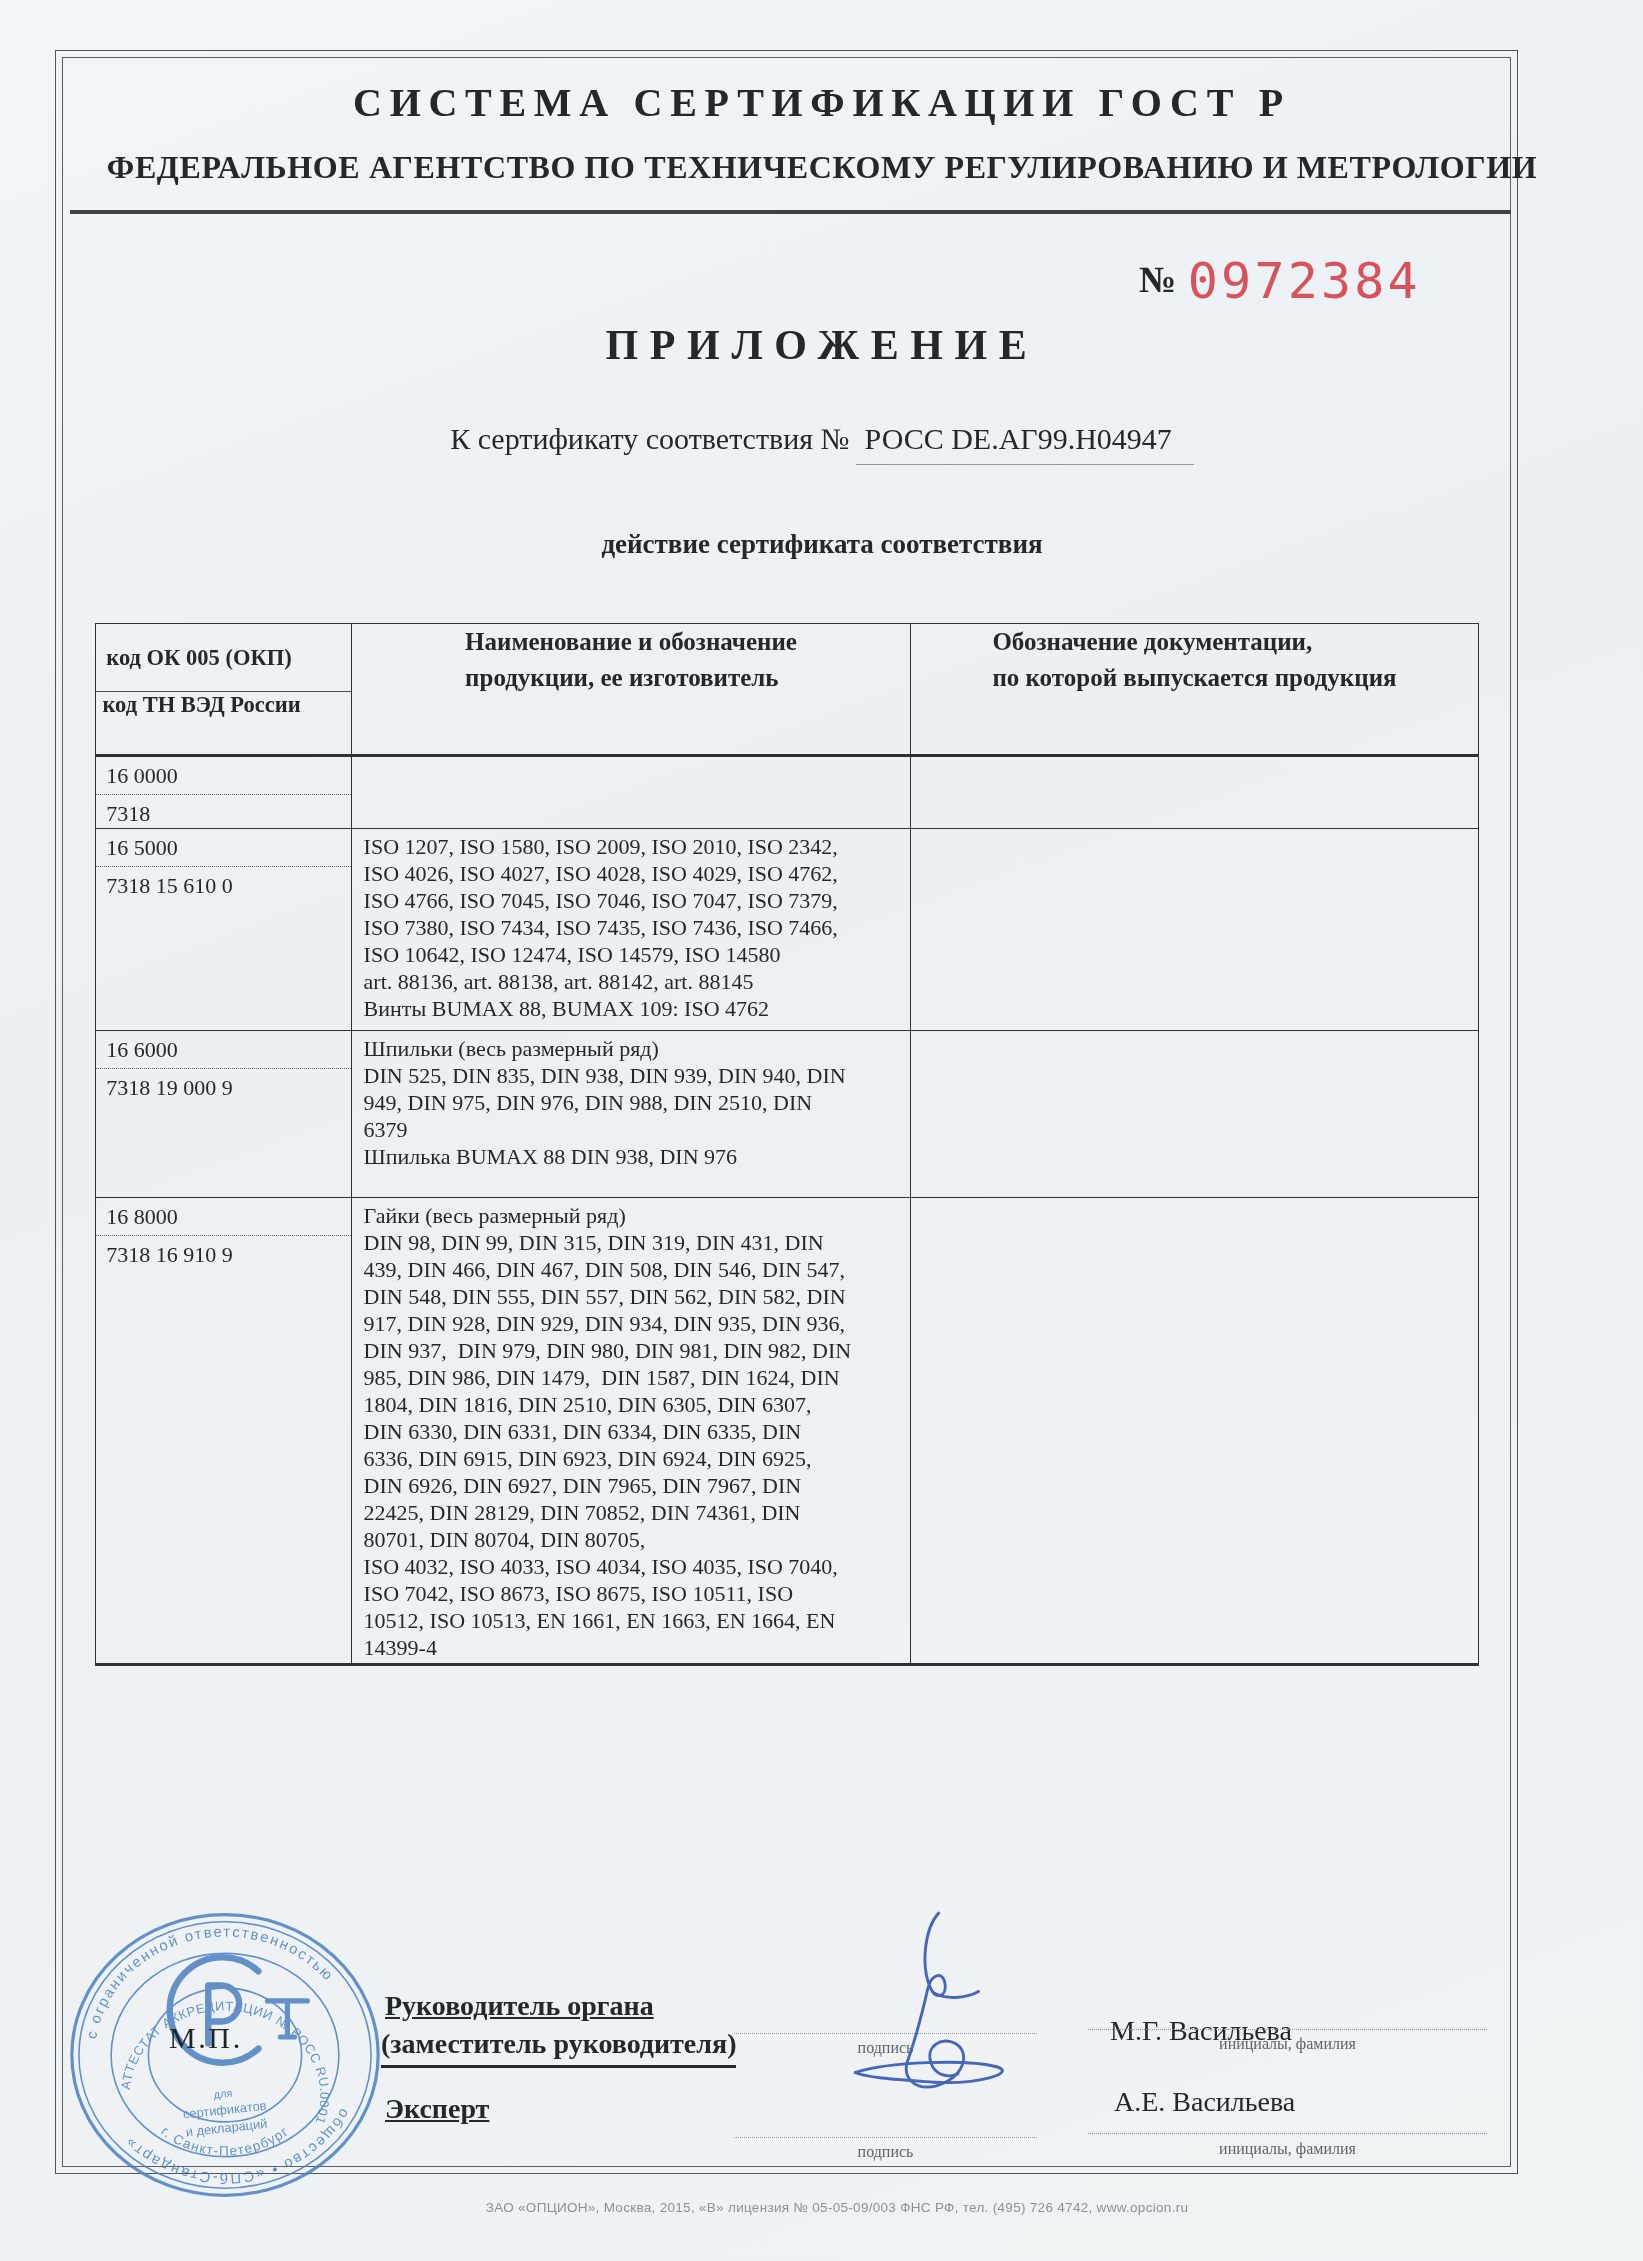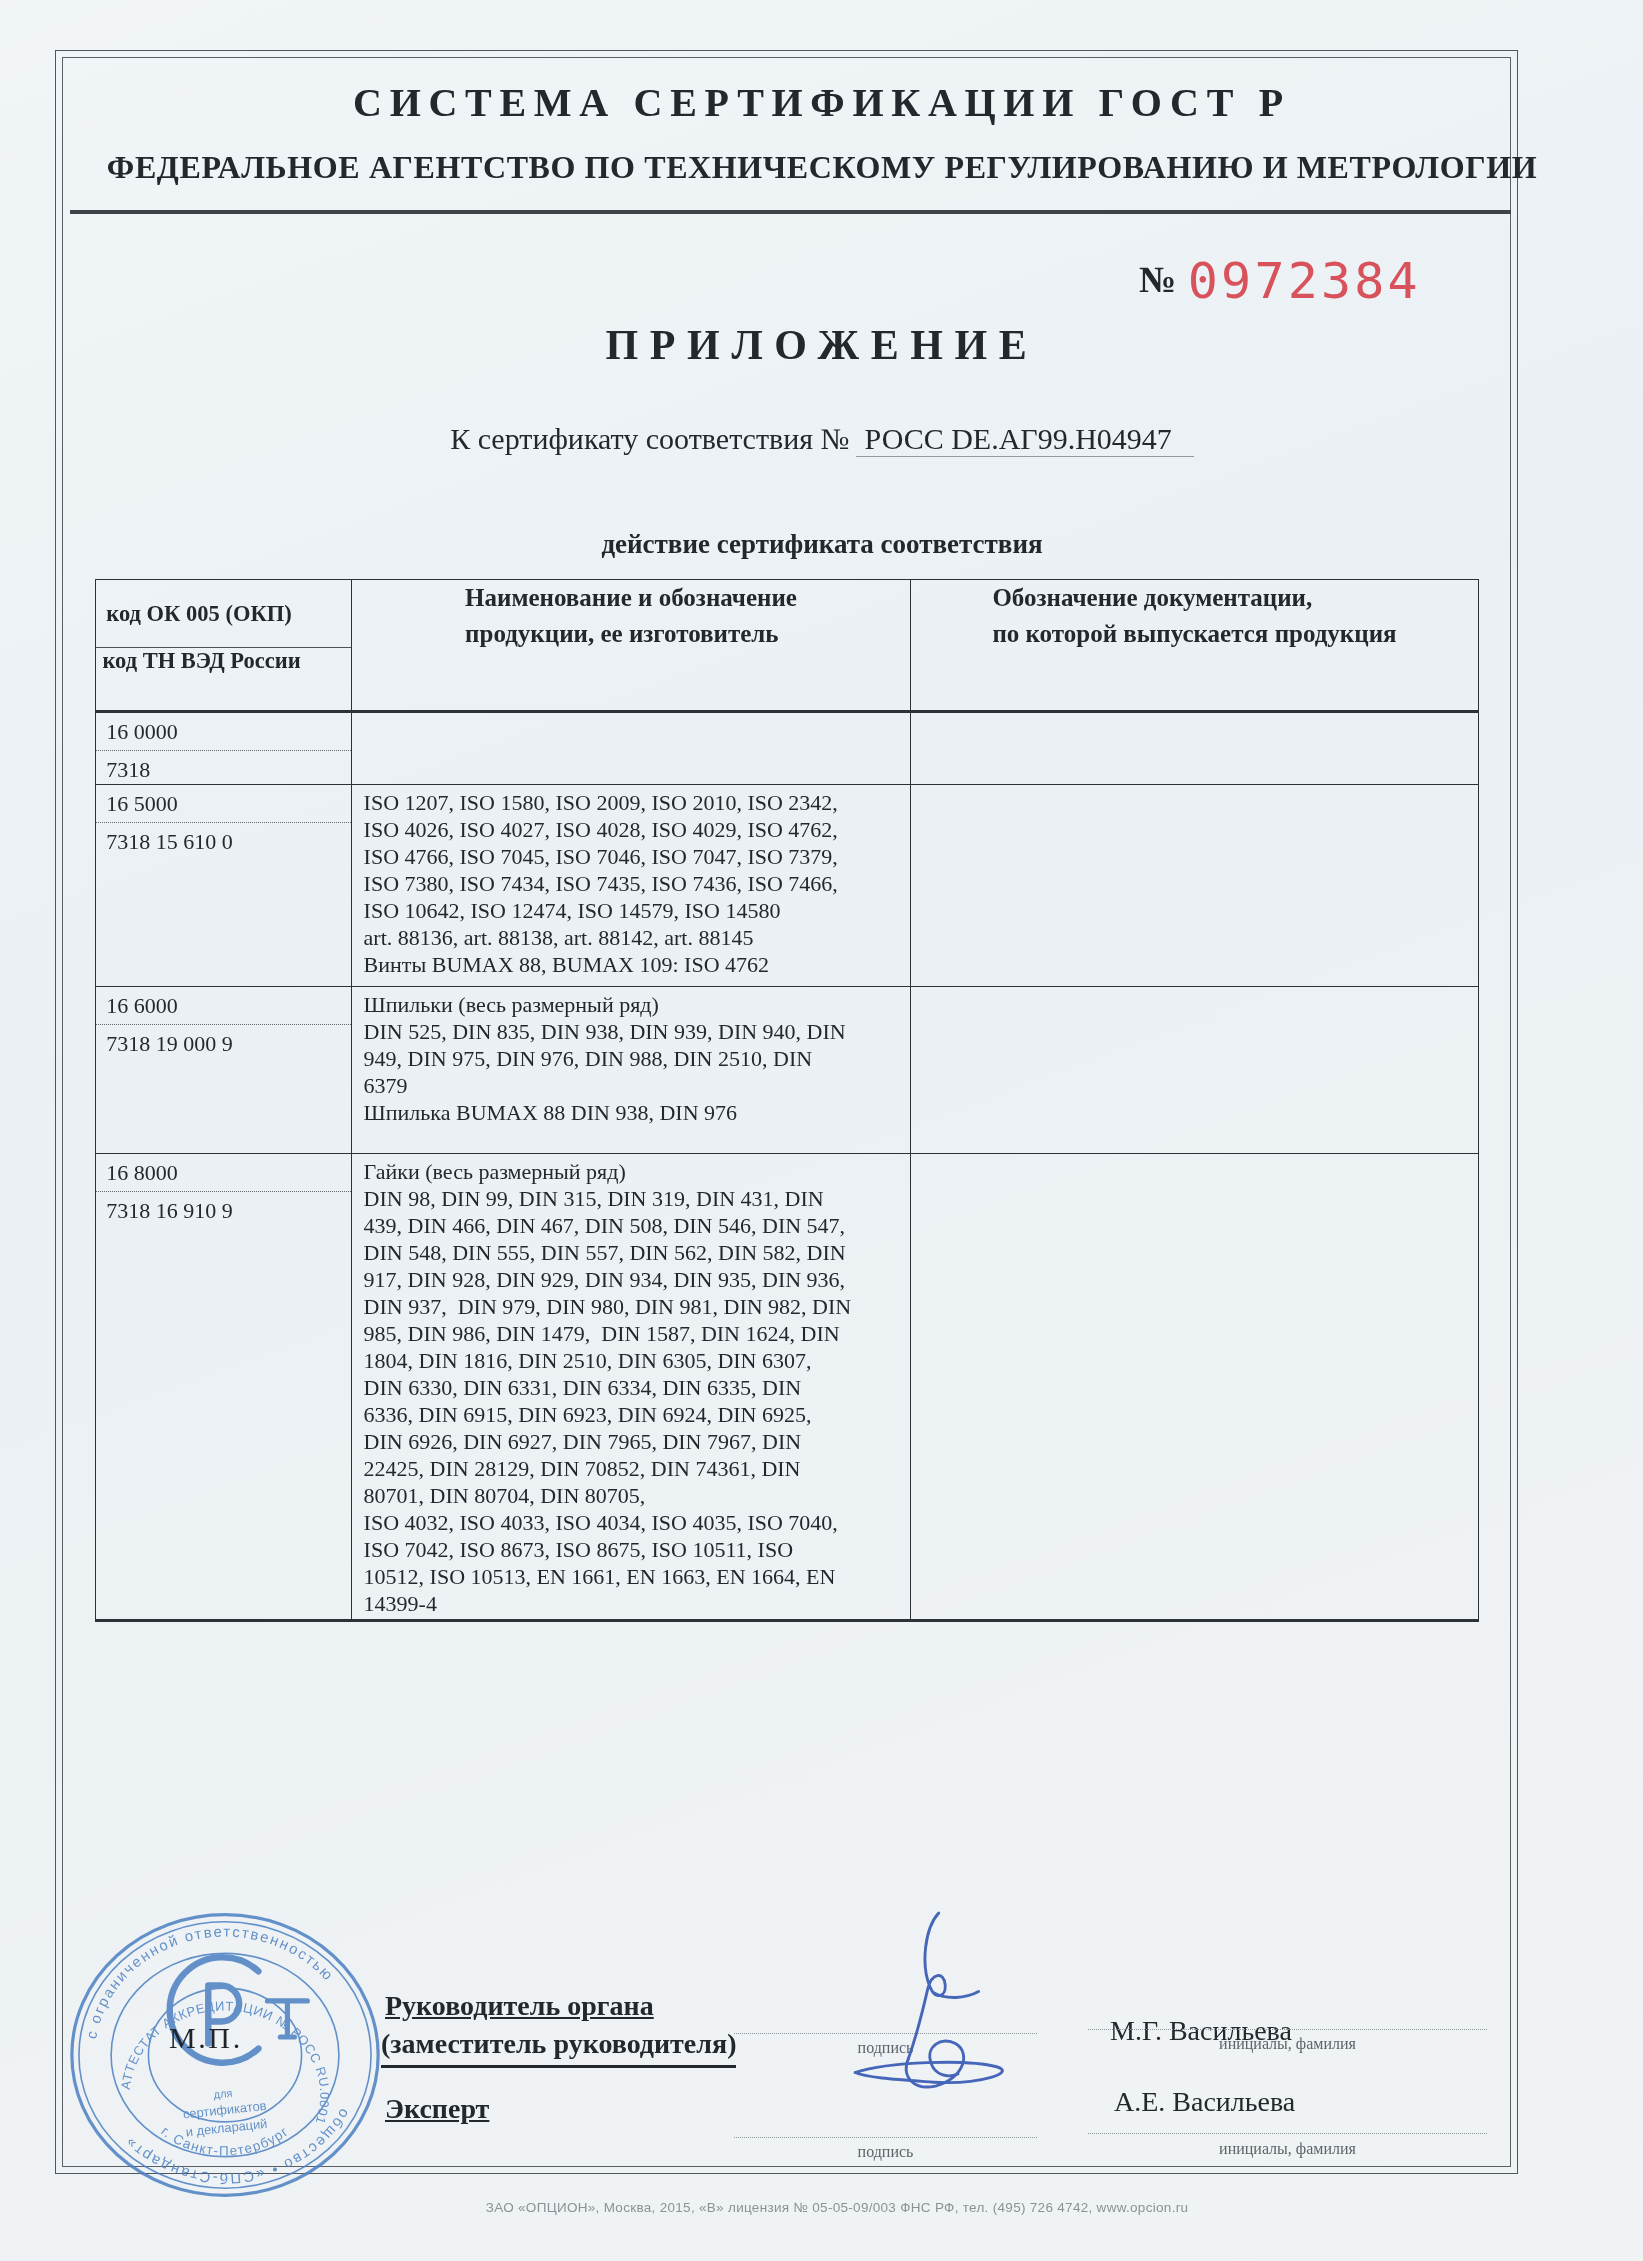--- a/index.html
+++ b/index.html
@@ -27,28 +27,29 @@
   .rule{left:70px;width:1441px;height:3.9px;background:#3e4347;}
   .blank-no{left:1139px;top:252px;display:flex;align-items:flex-start;}
   .blank-no .no-sign{font-size:37px;font-weight:bold;padding-top:6.4px;}
   .blank-no .no-digits{
     font-family:"DejaVu Sans Mono",monospace;
     font-size:50px;letter-spacing:3.2px;margin-left:11.6px;
     color:#d8525b;font-weight:normal;
   }
   .doc-title{font-size:42px;font-weight:bold;letter-spacing:11.6px;}
   .cert-line{font-size:30px;}
-  .cert-no{border-bottom:1.3px solid #949ba0;padding:0 22px 1px 9px;margin-left:6.4px;text-align:right;}
+  .cert-no{border-bottom:1.3px solid #949ba0;padding:0 22px 9px 9px;margin-left:6.4px;text-align:right;}
   .subtitle{font-size:27px;font-weight:bold;}
 
   
   table.products{
     border-collapse:collapse;table-layout:fixed;
     width:1383px;
     font-size:22px;
+    margin-top:44px;
   }
   table.products td,table.products th{
     border:1.9px solid #2d3236;vertical-align:top;padding:0;box-sizing:border-box;
     font-weight:normal;text-align:left;
   }
   tr.head-row th{border-bottom:3.9px solid #2d3236;}
   tr.last-row td{border-bottom:3.2px solid #2d3236;}
   .hcell-codes{display:flex;flex-direction:column;height:100%;}
   .hcell-codes .sub1{flex:0 0 67px;display:flex;align-items:center;padding-left:10.3px;font-weight:bold;font-size:22.5px;}
   .hcell-codes .subdiv{border-top:1.3px solid #4b5154;}

